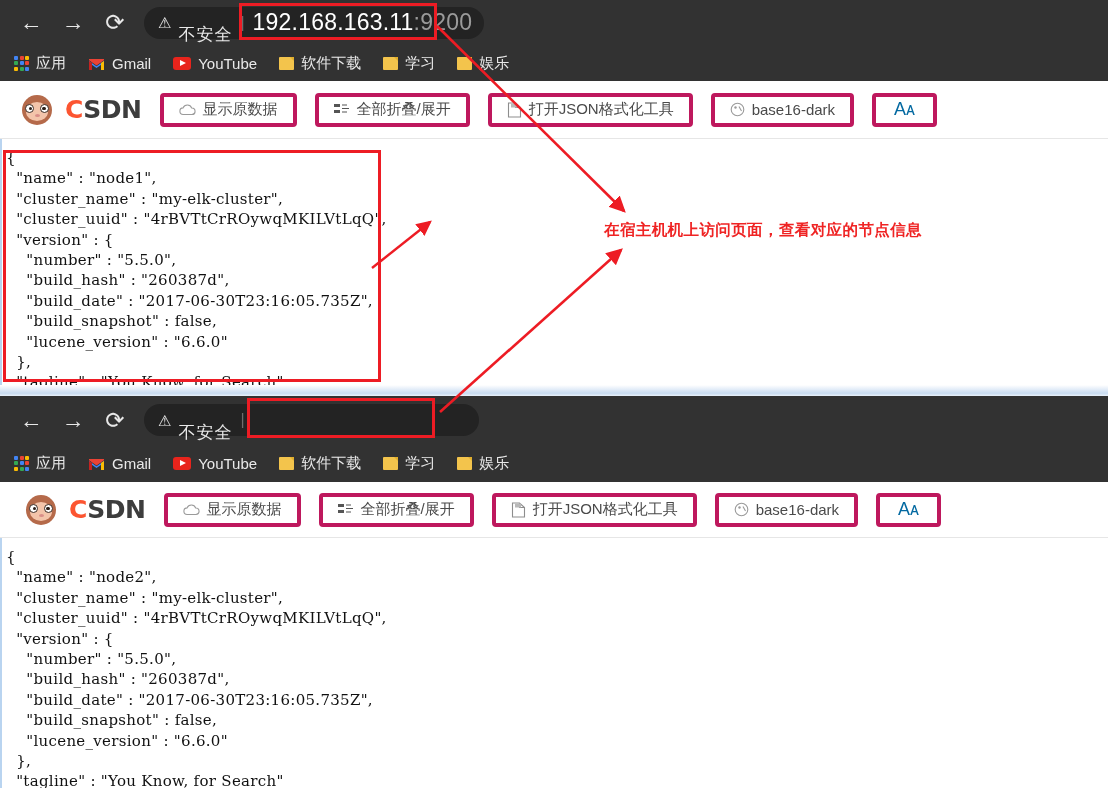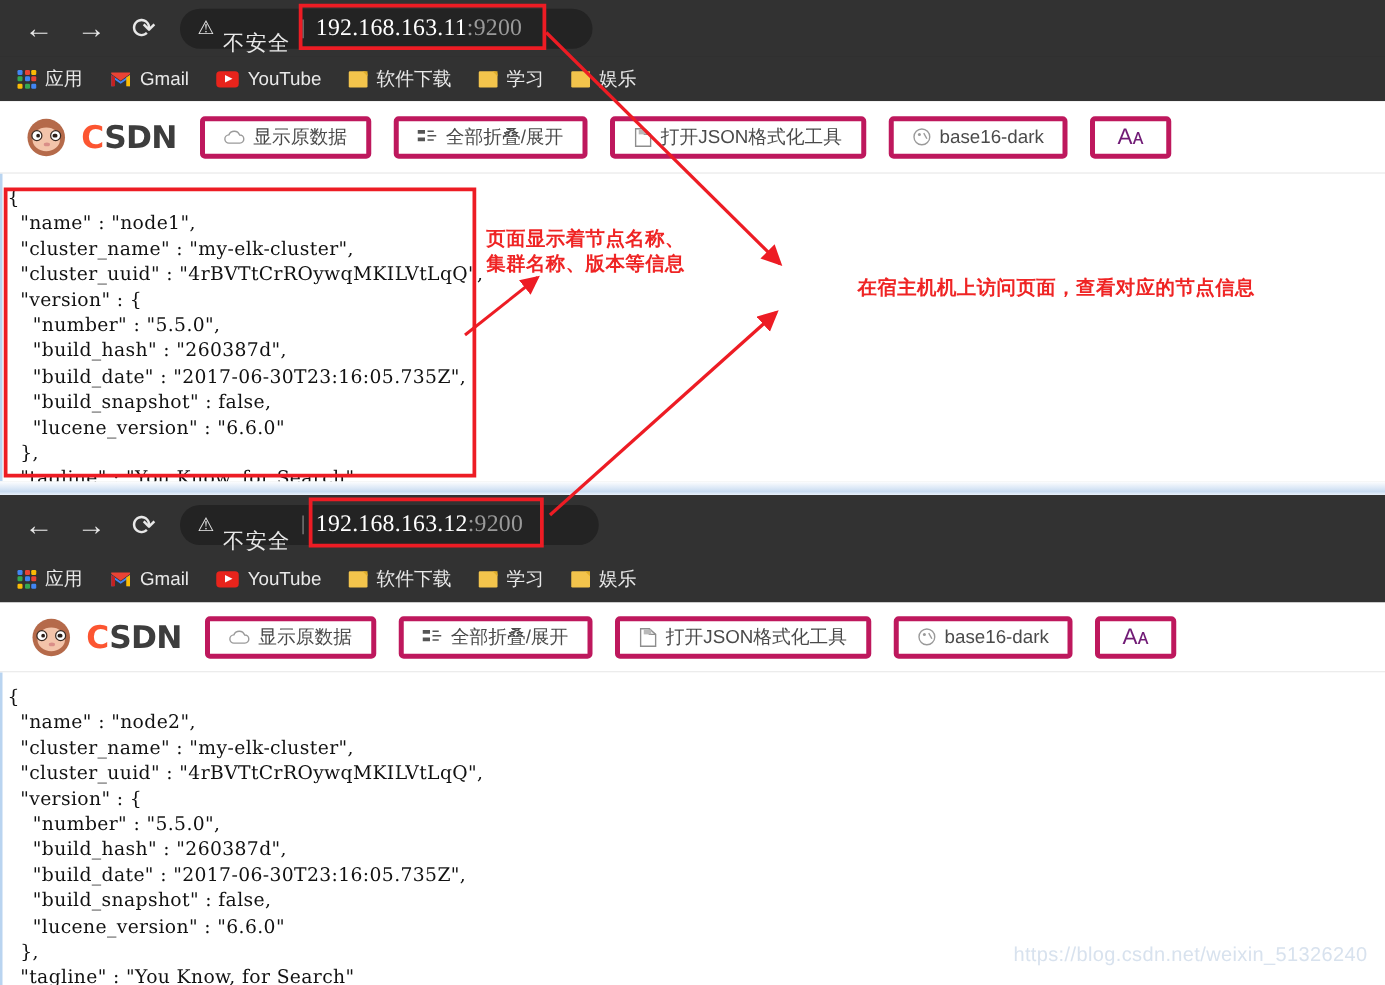--- a/index.html
+++ b/index.html
@@ -21,21 +21,21 @@
     width: 42px; height: 42px; display: flex; align-items: center; justify-content: center;
     color: #e8e8e8; font-size: 23px; line-height: 1;
   }
   .omnibox {
     height: 32px; margin-left: 8px; background: #232323; border-radius: 16px;
     display: flex; align-items: center; padding: 0 12px 0 14px; min-width: 340px;
   }
   .warn-ico { color: #e8e8e8; font-size: 15px; margin-right: 7px; line-height:1;}
   .notsecure { color: #e8e8e8; font-size: 17px; letter-spacing: 1px; white-space: nowrap; margin-top: 24px; }
   .omnidiv { color: #6d6d6d; margin: 0 8px; font-size: 16px; }
-  .url { font-size: 19px; color: #ffffff; white-space: nowrap; letter-spacing: .2px; font-family: Liberation Serif, serif; }
+  .url { font-size: 23px; color: #ffffff; white-space: nowrap; letter-spacing: .2px; }
   .url .port { color: #9a9a9a; }
 
   .bookmarks {
     height: 36px; background: #323232; display: flex; align-items: center;
     padding-left: 14px; gap: 0px;
   }
   .bm { display: flex; align-items: center; margin-right: 22px; }
   .bm-label { color: #e9e9e9; font-size: 15px; margin-left: 7px; white-space: nowrap; }
   .ico-apps { width: 15px; height: 15px; display:grid; grid-template-columns: repeat(3,1fr);
               grid-template-rows: repeat(3,1fr); gap:1.5px; }
@@ -68,21 +68,21 @@
   .csdn-word { font-size: 25px; font-weight: 700; letter-spacing: -0.5px; margin-left: 13px;
                font-family:"DejaVu Sans", sans-serif; }
   .csdn-word .c { color: #fc5531; }
   .csdn-word .sdn { color: #3d3d3d; }
   .tbtn {
     height: 34px; border: 4px solid #be185d; border-radius: 4px; background: #fff;
     display: flex; align-items: center; padding: 0 15px; margin-right: 18px;
     font-size: 15px; color: #4a4a4a; white-space: nowrap;
   }
   .tbtn .gi { margin-right: 7px; display:inline-flex; align-items:center; color:#8d8d8d; }
-  .tbtn.aa { font-size: 18px; color: #701a75; padding: 0 18px; }
+  .tbtn.aa { font-size: 18px; color: #0369a1; padding: 0 18px; }
 
   .json-area {
     background: #ffffff; position: relative; border-left: 2px solid #b9d4f0;
     padding: 9px 0 0 4px;
     font-family: "DejaVu Serif", "Liberation Serif", serif;
     font-size: 15px; color: #111; line-height: 20.4px; white-space: pre;
     letter-spacing: 0.3px;
   }
 
   
@@ -237,21 +237,20 @@
   <div class="browser" style="top:396px; height:392px;">
 
     <div class="chrome-topbar" style="height:48px;">
       <div class="nav-btn">←</div>
       <div class="nav-btn">→</div>
       <div class="nav-btn">⟳</div>
       <div class="omnibox" style="min-width:335px;">
         <span class="warn-ico">⚠</span>
         <span class="notsecure">不安全</span>
         <span class="omnidiv">|</span>
-        <span class="url"><span>192.168.163.12</span><span class="port">:9200</span></span>
       </div>
     </div>
 
     <div class="bookmarks" style="height:38px;">
       <div class="bm">
         <span class="ico-apps">
           <i style="background:#4285f4"></i>
             <i style="background:#ea4335"></i>
             <i style="background:#fbbc05"></i>
           <i style="background:#34a853"></i>
@@ -360,32 +359,29 @@
   },
   "tagline" : "You Know, for Search"
 }</div>
     </div>
   </div>
 
   <div class="redbox" style="left:239px; top:3px; width:198px; height:37px;"></div>
   <div class="redbox" style="left:3px; top:150px; width:378px; height:232px;"></div>
   <div class="redbox" style="left:247px; top:398px; width:188px; height:40px;"></div>
 
-  <div class="anno" style="left:389px; top:181px; width:235px;">页面显示着节点名称、
-集群名称、版本等信息</div>
-  <div class="anno" style="left:604px; top:220px; width:400px;text-align:right;">在宿主机机上访问页面，查看对应的节点信息</div>
+  <div class="anno" style="left:604px; top:220px; width:400px;">在宿主机机上访问页面，查看对应的节点信息</div>
 
   <svg class="svg-overlay" viewBox="0 0 1108 788">
     <defs>
       <marker id="ah" markerWidth="7" markerHeight="7" refX="5.4" refY="3.1" orient="auto">
         <path d="M0,0 L6.4,3.1 L0,6.2 z" fill="#ed1c24"></path>
       </marker>
     </defs>
 
     <line x1="437" y1="26" x2="624" y2="211" stroke="#ed1c24" stroke-width="2.6" marker-end="url(#ah)"></line>
 
     <line x1="372" y1="268" x2="430" y2="222" stroke="#ed1c24" stroke-width="2.4" marker-end="url(#ah)"></line>
 
     <line x1="440" y1="412" x2="621" y2="250" stroke="#ed1c24" stroke-width="2.6" marker-end="url(#ah)"></line>
   </svg>
 
-  <div class="watermark">https://blog.csdn.net/weixin_51326240</div>
 </div>
 
 </body></html>

